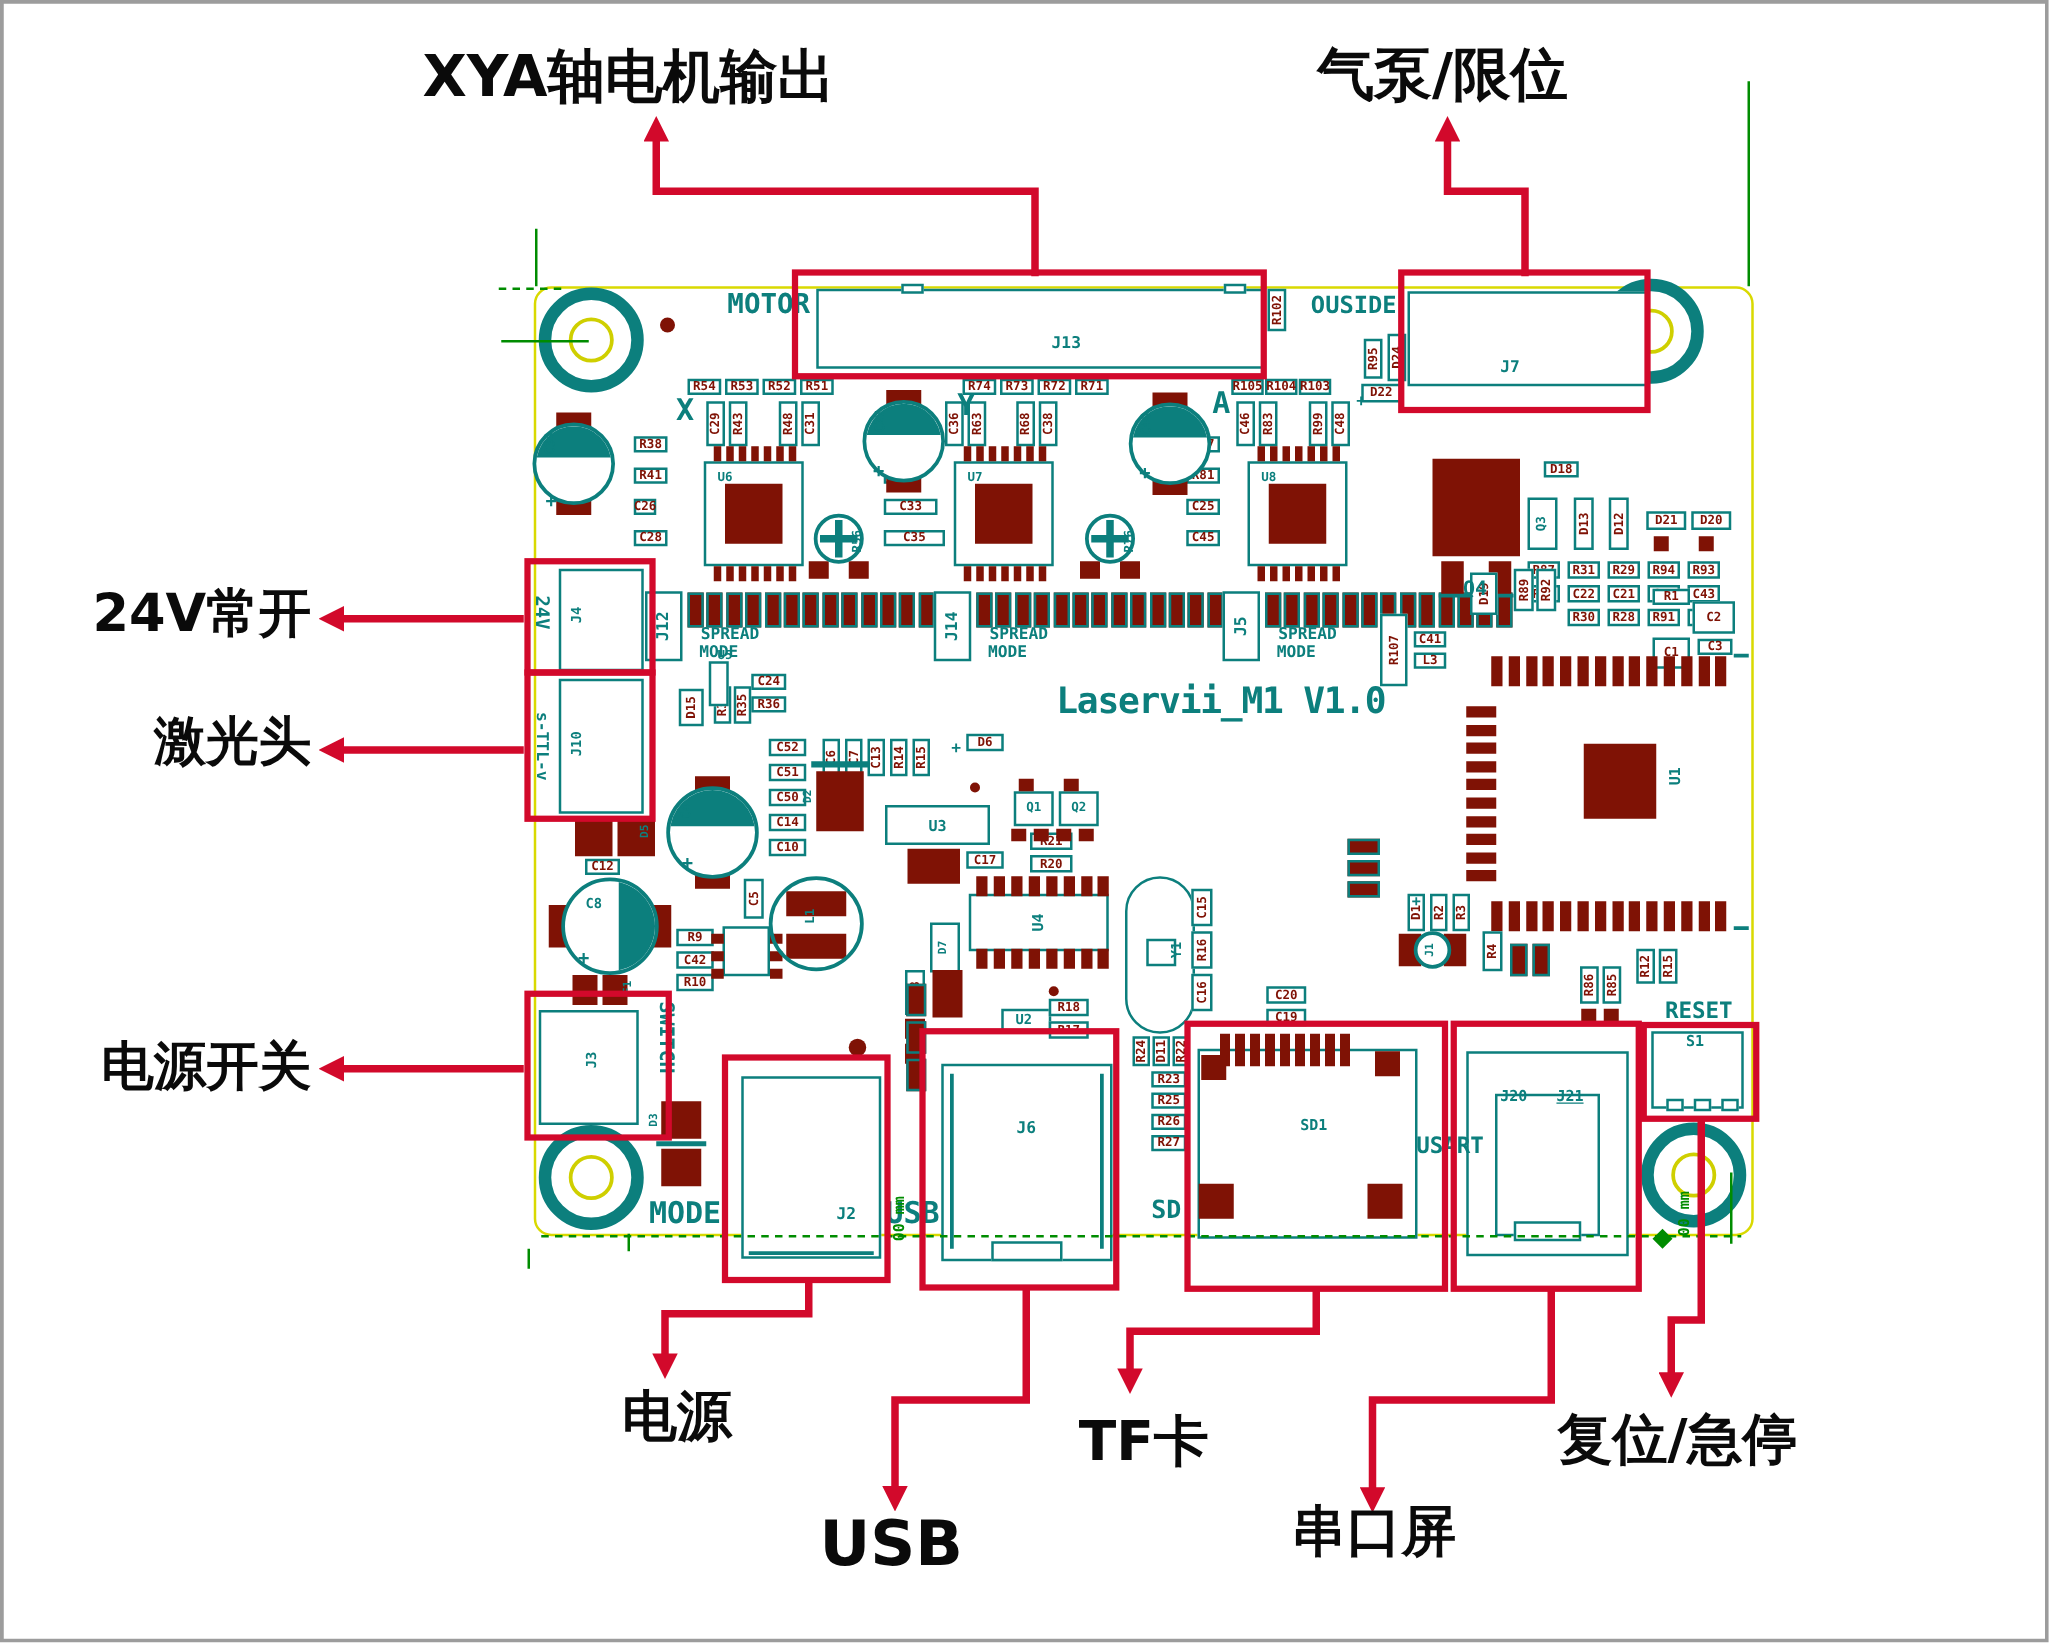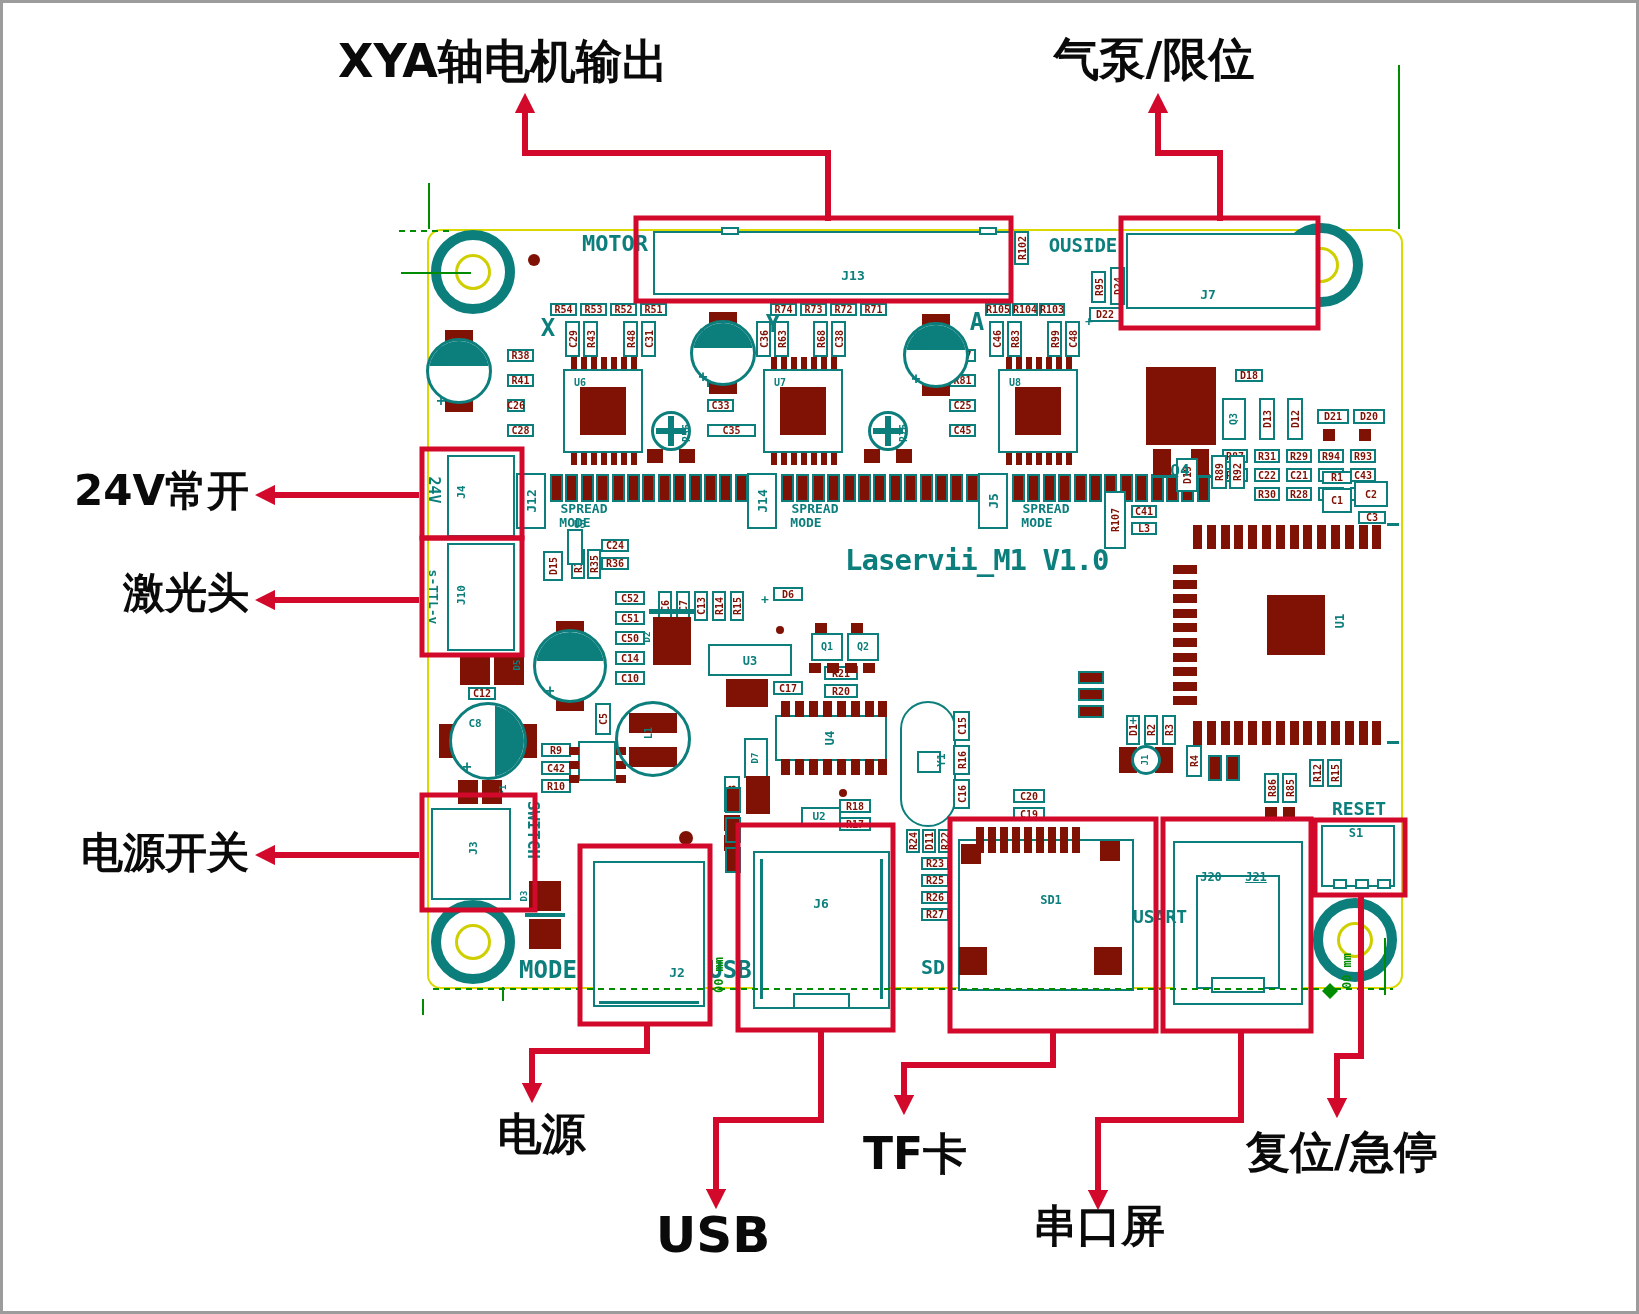--- a/index.html
+++ b/index.html
@@ -178,21 +178,21 @@
       </div>
       <div class="rpart" style="left: 504px; top: 421px; width: 27px; height: 13px;">
         <span class="rlbl">C28</span>
       </div>
       <div class="rpart" style="left: 704px; top: 346px; width: 27px; height: 13px;">
         <span class="rlbl">R59</span>
       </div>
       <div class="rpart" style="left: 704px; top: 371px; width: 27px; height: 13px;">
         <span class="rlbl">R58</span>
       </div>
-      <div class="rpart" style="left: 704px; top: 396px; width: 27px; height: 13px; padding-left: 12px;">
+      <div class="rpart" style="left: 704px; top: 396px; width: 43px; height: 13px; padding-left: 12px;">
         <span class="rlbl">C33</span>
       </div>
       <div class="rpart" style="left: 704px; top: 421px; width: 49px; height: 13px;">
         <span class="rlbl">C35</span>
       </div>
       <div class="rpart" style="left: 946px; top: 346px; width: 27px; height: 13px;">
         <span class="rlbl">R77</span>
       </div>
       <div class="rpart" style="left: 946px; top: 371px; width: 27px; height: 13px;">
         <span class="rlbl">R81</span>
@@ -406,21 +406,21 @@
       </div>
       <div class="rpart" style="left: 1208px; top: 452px; width: 16px; height: 34px;">
         <span class="rlbl rv">R89</span>
       </div>
       <div class="rpart" style="left: 1226px; top: 452px; width: 16px; height: 34px;">
         <span class="rlbl rv">R92</span>
       </div>
       <div class="rpart" style="left: 1319px; top: 468px; width: 30px; height: 13px;">
         <span class="rlbl">R1</span>
       </div>
-      <div class="rpart" style="left: 1319px; top: 485px; width: 30px; height: 25px;">
+      <div class="rpart" style="left: 1319px; top: 507px; width: 30px; height: 25px;">
         <span class="rlbl">C1</span>
       </div>
       <div class="rpart" style="left: 1351px; top: 478px; width: 34px; height: 26px;">
         <span class="rlbl">C2</span>
       </div>
       <div class="rpart" style="left: 1355px; top: 508px; width: 28px; height: 13px;">
         <span class="rlbl">C3</span>
       </div>
       <div class="pad" style="left: 1190px; top: 522px; width: 9px; height: 24px;"></div>
       <div class="pad" style="left: 1190px; top: 718px; width: 9px; height: 24px;"></div>

